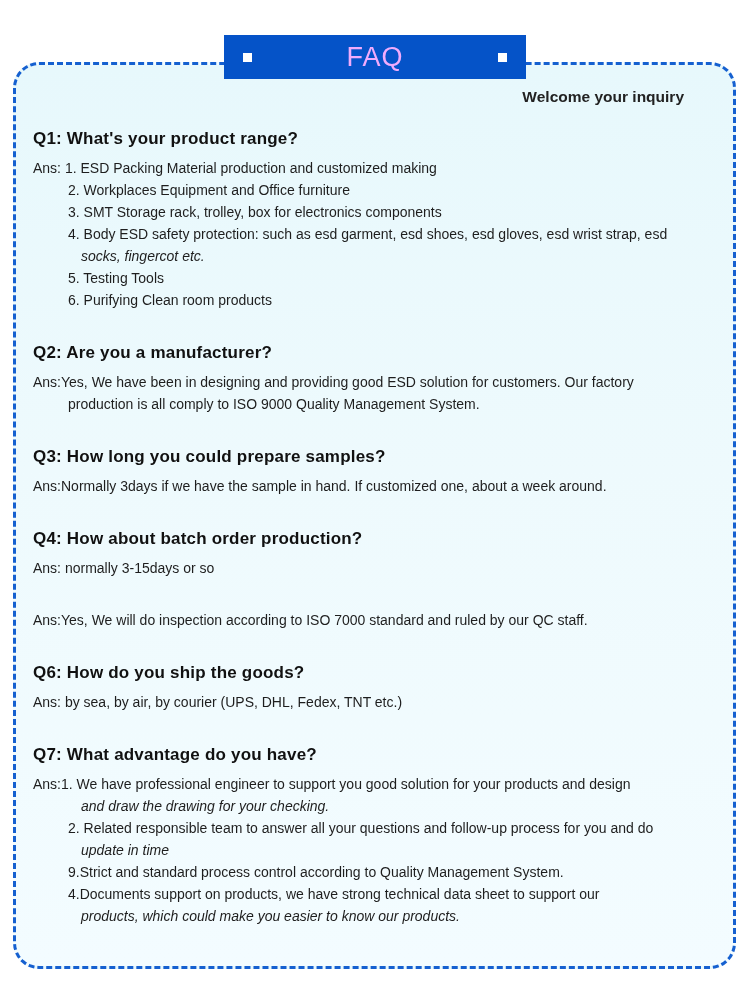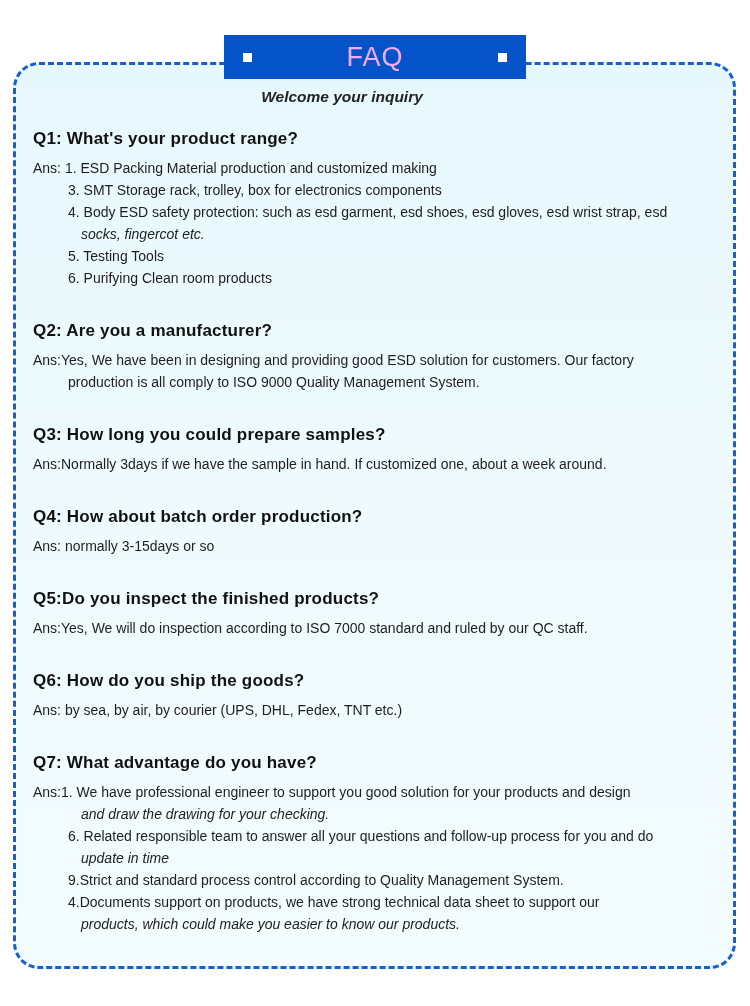--- a/index.html
+++ b/index.html
@@ -50,26 +50,25 @@
     height: 9px;
     background: #ffffff;
   }
   .deco-square.left  { left: 19px; }
   .deco-square.right { right: 19px; }
   .subtitle {
     position: absolute;
     top: 88px;
     left: 0;
     width: 684px;
-    text-align: center;
+    text-align: right;
     font-size: 15.5px;
     font-weight: 600;
     color: #222222;
     z-index: 3;
-    font-style: italic;
   }
   .faq-section { margin-bottom: 30px; }
   .faq-question {
     font-size: 17px;
     font-weight: 700;
     line-height: 24px;
     letter-spacing: 0.2px;
     color: #111111;
     margin-bottom: 6px;
     white-space: nowrap;
@@ -93,51 +92,51 @@
   <span class="deco-square right"></span>
 </div>
 
 <div class="subtitle">Welcome your inquiry</div>
 
 <div class="panel">
   <div id="faq-list">
       <div class="faq-section">
         <div class="faq-question">Q1: What's your product range?</div>
         <div class="answer-line indent-0">Ans: 1. ESD Packing Material production and customized making</div>
+        <div class="answer-line indent-1">2. Workplaces Equipment and Office furniture</div>
         <div class="answer-line indent-1">3. SMT Storage rack, trolley, box for electronics components</div>
         <div class="answer-line indent-1">4. Body ESD safety protection: such as esd garment, esd shoes, esd gloves, esd wrist strap, esd</div>
         <div class="answer-line indent-2">socks, fingercot etc.</div>
         <div class="answer-line indent-1">5. Testing Tools</div>
         <div class="answer-line indent-1">6. Purifying Clean room products</div>
       </div>
       <div class="faq-section">
         <div class="faq-question">Q2: Are you a manufacturer?</div>
         <div class="answer-line indent-0">Ans:Yes, We have been in designing and providing good ESD solution for customers. Our factory</div>
         <div class="answer-line indent-1">production is all comply to ISO 9000 Quality Management System.</div>
       </div>
       <div class="faq-section">
         <div class="faq-question">Q3: How long you could prepare samples?</div>
         <div class="answer-line indent-0">Ans:Normally 3days if we have the sample in hand. If customized one, about a week around.</div>
       </div>
       <div class="faq-section">
         <div class="faq-question">Q4: How about batch order production?</div>
         <div class="answer-line indent-0">Ans: normally 3-15days or so</div>
       </div>
       <div class="faq-section">
-        <div class="faq-question">Q5:Do you inspect the finished products?</div>
         <div class="answer-line indent-0">Ans:Yes, We will do inspection according to ISO 7000 standard and ruled by our QC staff.</div>
       </div>
       <div class="faq-section">
         <div class="faq-question">Q6: How do you ship the goods?</div>
         <div class="answer-line indent-0">Ans: by sea, by air, by courier (UPS, DHL, Fedex, TNT etc.)</div>
       </div>
       <div class="faq-section">
         <div class="faq-question">Q7: What advantage do you have?</div>
         <div class="answer-line indent-0">Ans:1. We have professional engineer to support you good solution for your products and design</div>
         <div class="answer-line indent-2">and draw the drawing for your checking.</div>
-        <div class="answer-line indent-1">6. Related responsible team to answer all your questions and follow-up process for you and do</div>
+        <div class="answer-line indent-1">2. Related responsible team to answer all your questions and follow-up process for you and do</div>
         <div class="answer-line indent-2">update in time</div>
         <div class="answer-line indent-1">9.Strict and standard process control according to Quality Management System.</div>
         <div class="answer-line indent-1">4.Documents support on products, we have strong technical data sheet to support our</div>
         <div class="answer-line indent-2">products, which could make you easier to know our products.</div>
       </div>
     </div>
 </div>
 
 </body></html>

